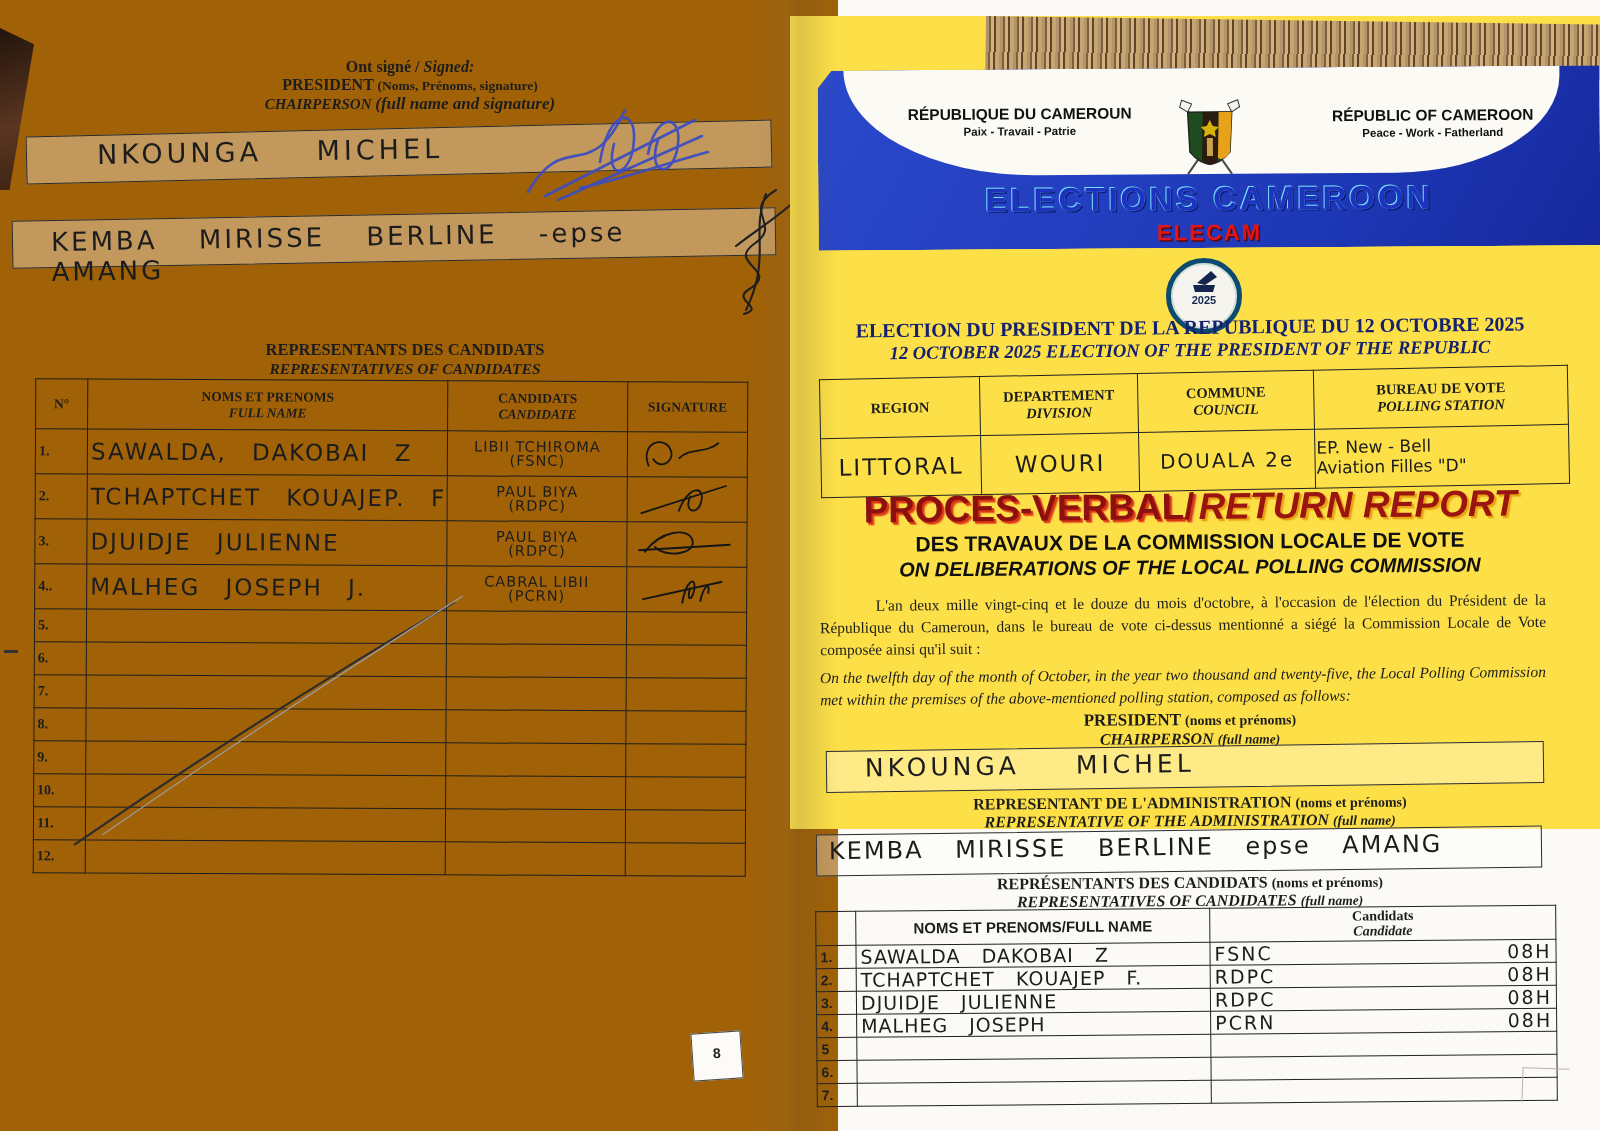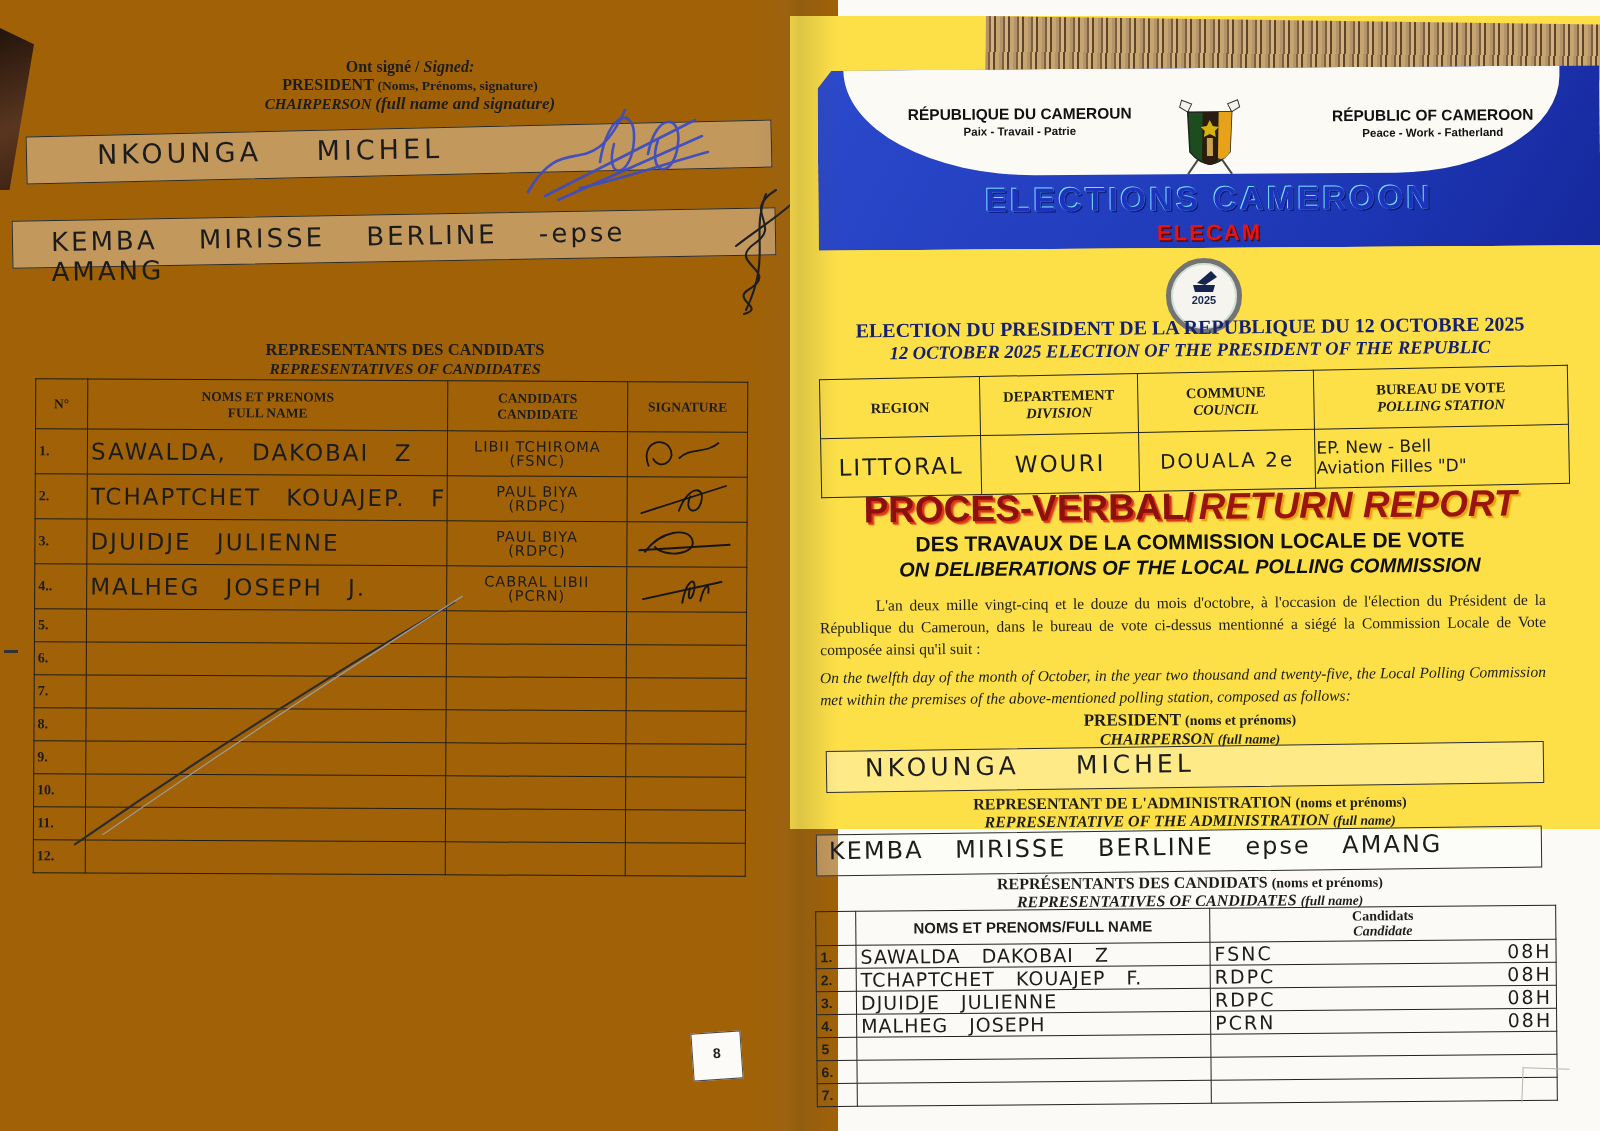--- a/index.html
+++ b/index.html
@@ -39,21 +39,21 @@
   .box2{left:12px;top:214px;width:762px;height:46px;transform:rotate(-1deg);}
   .box2 .hw{position:absolute;left:38px;top:6px;font-size:26px;letter-spacing:3px;word-spacing:30px;}
   .lp-ttl{left:95px;top:340px;width:620px;}
   .lp-ttl .t1{font-size:16.5px;font-weight:bold;}
   .lp-ttl .t2{font-size:15.5px;font-weight:bold;font-style:italic;}
   .lp-tablewrap{left:34px;top:380px;width:712px;transform:rotate(.3deg);}
   table.grid{border-collapse:collapse;width:712px;table-layout:fixed;}
   table.grid td,table.grid th{border:1.7px solid #1e1e1e;padding:0 3px;overflow:hidden;}
   .lp-th{font-size:13.5px;height:50px;}
   .lp-th .fr{font-weight:bold;}
-  .lp-th .en{font-weight:bold;}
+  .lp-th .en{font-weight:bold;font-style:italic;}
   td.cnum{font-size:14px;font-weight:bold;text-align:left;padding-left:8px;}
   .lrow{height:44px;}
   .erow{height:33px;}
   td.cname .hw{font-size:23px;letter-spacing:2px;word-spacing:16px;white-space:nowrap;}
   td.ccand{text-align:center;line-height:1.0;}
   td.ccand .hw{font-size:14.5px;letter-spacing:1px;display:block;}
   .strike{position:absolute;left:0;top:0;pointer-events:none;}
   .pagenum-box{left:692px;top:1032px;width:48px;height:46px;border:1.6px solid #4a4a4a;
         transform:rotate(-4deg);background:#fcfbf8;}
   .pagenum-box span{display:block;text-align:center;margin-top:12px;font-size:14px;font-weight:bold;font-family:"Liberation Sans",sans-serif;}
@@ -70,21 +70,21 @@
   .bn-t{font-family:"Liberation Sans",sans-serif;font-weight:bold;font-size:15.5px;}
   .bn-m{font-family:"Liberation Sans",sans-serif;font-weight:bold;font-size:11.5px;margin-top:2px;}
   .elections-line{position:absolute;left:0;top:112px;width:100%;text-align:center;
       font-family:"Liberation Sans",sans-serif;font-weight:bold;font-size:33px;letter-spacing:3px;
       color:#1d33c0;text-shadow:0 0 1px #6fd8f2,1.5px 1.5px 0 #0a1878,-1px -1px 0 #79e0f8;}
   .elecam-line{position:absolute;left:0;top:152px;width:100%;text-align:center;
       font-family:"Liberation Sans",sans-serif;font-weight:bold;font-size:22px;letter-spacing:2px;
       color:#e21616;text-shadow:1.5px 1.5px 0 #5a0808;}
   .arms{position:absolute;left:356px;top:26px;}
   .logo2025{left:376px;top:242px;width:66px;height:66px;border-radius:50%;
-      border:5px solid #737373;background:#f6f4ee;box-shadow:0 0 0 2px #cfe0d8 inset;}
+      border:5px solid #0c4a6e;background:#f6f4ee;box-shadow:0 0 0 2px #cfe0d8 inset;}
   .logo2025 svg{display:block;margin:4px auto 0;}
   .rp-title1{left:10px;top:300px;width:780px;text-align:center;color:#15206e;
       font-family:"Liberation Serif",serif;font-weight:bold;font-size:20px;transform:rotate(-.6deg);}
   .rp-title2{left:10px;top:324px;width:780px;text-align:center;color:#15206e;
       font-weight:bold;font-style:italic;font-size:18.5px;transform:rotate(-.6deg);}
   .loc-tablewrap{left:30px;top:356px;width:748px;transform:rotate(-1.1deg);}
   table.loc{border-collapse:collapse;width:748px;table-layout:fixed;}
   table.loc td,table.loc th{border:1.7px solid #222;}
   .loc-th{height:56px;font-size:14.5px;text-align:center;}
   .loc-th .fr{font-weight:bold;}

